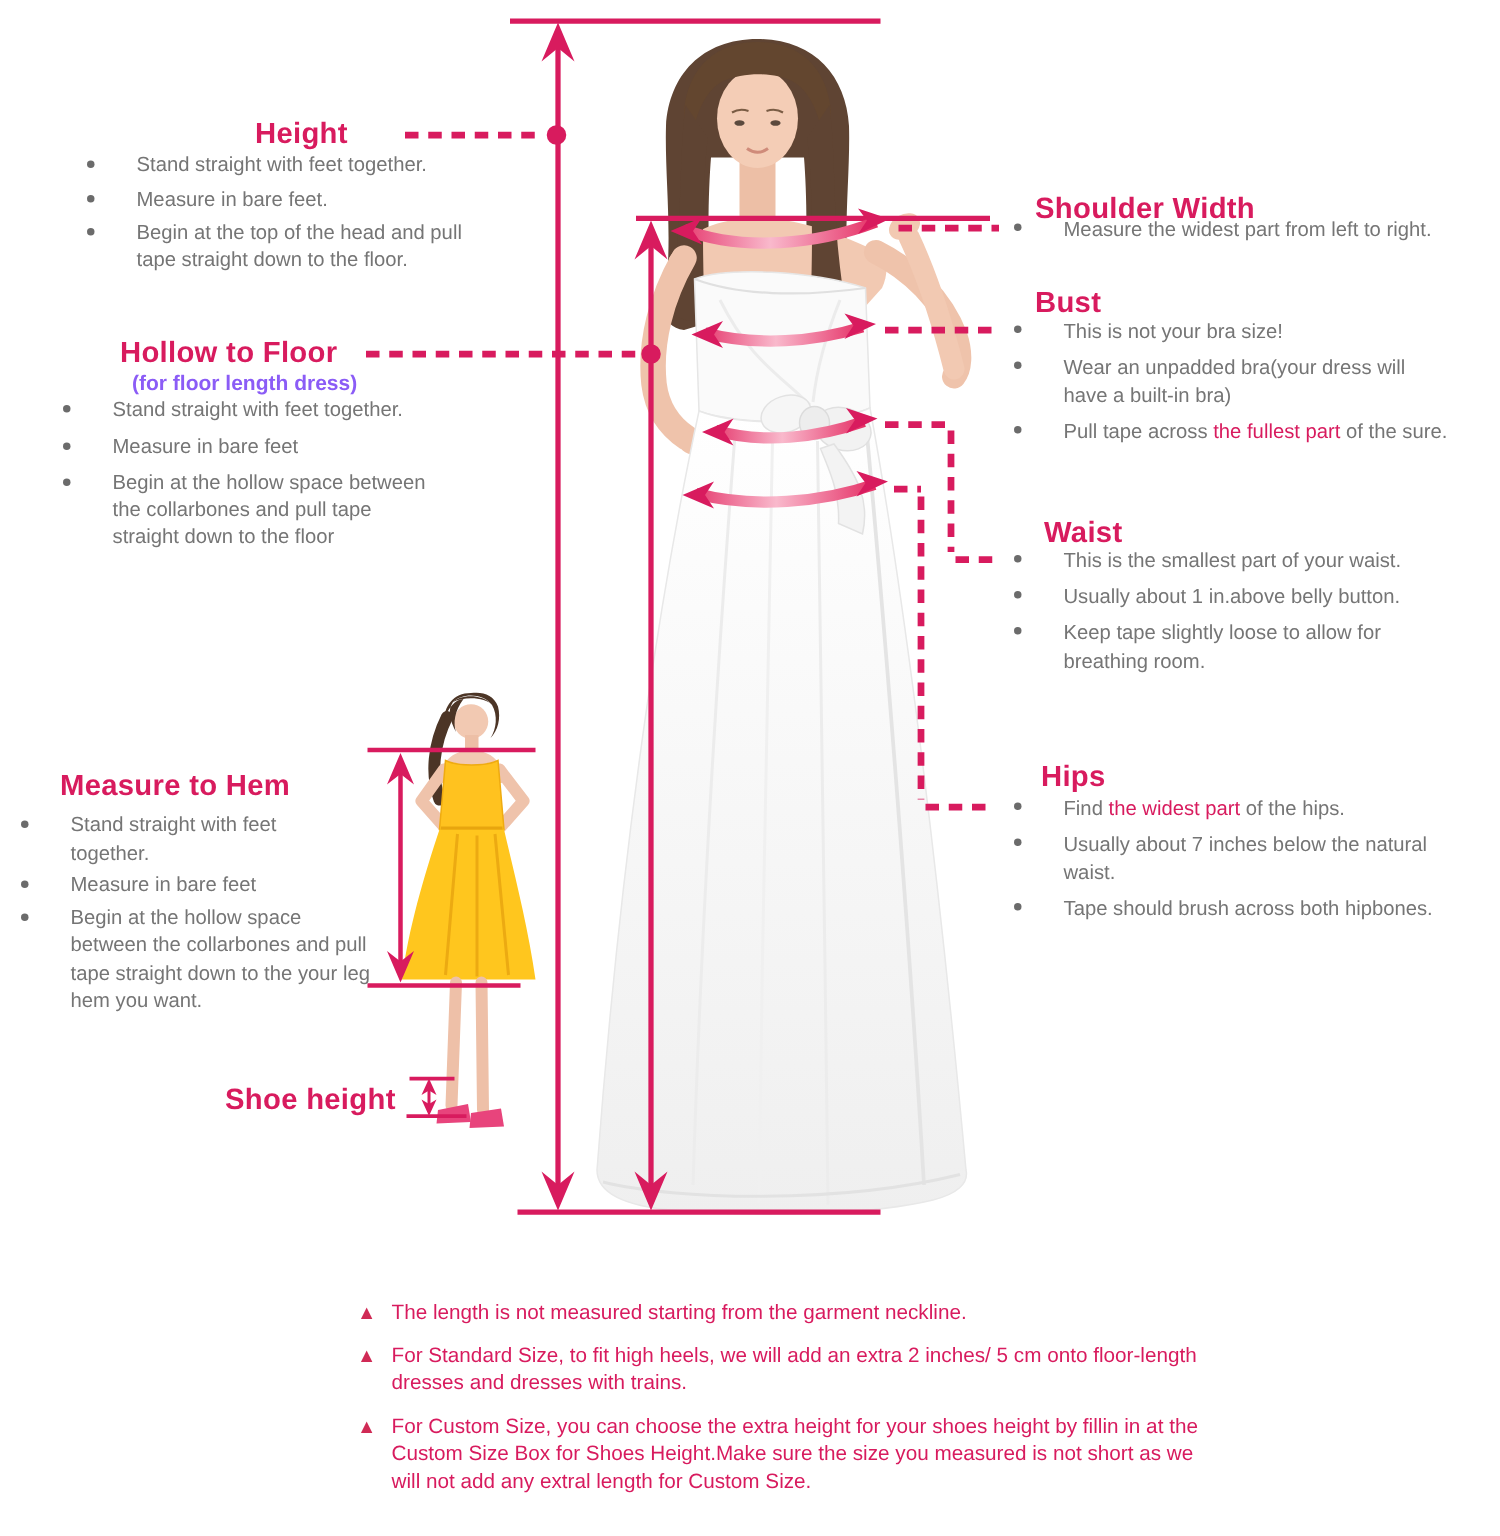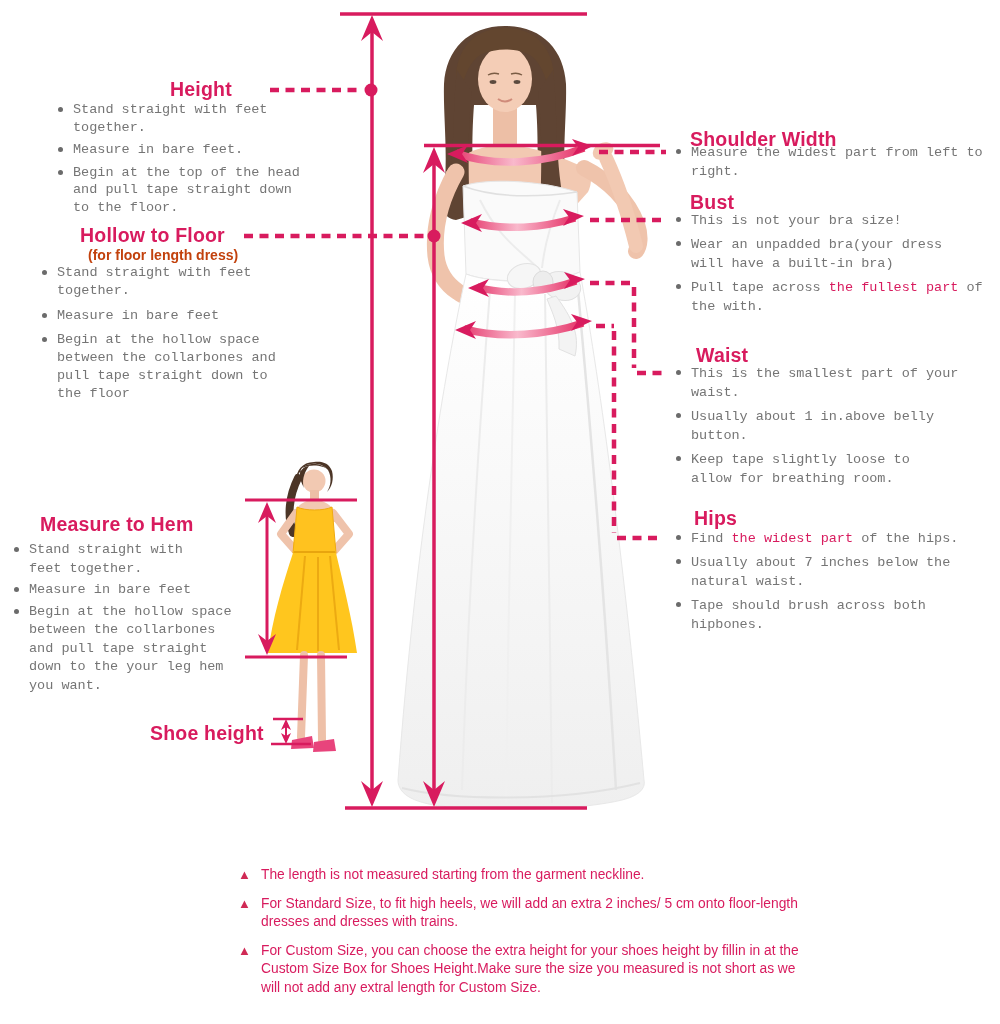--- a/index.html
+++ b/index.html
@@ -1,22 +1,22 @@
 <!DOCTYPE html>
 <html><head>
 <meta charset="utf-8">
 <style>
   html,body{margin:0;padding:0;background:#fff;}
   .canvas{position:relative;width:1000px;height:1024px;background:#fff;overflow:hidden;
           font-family:"Liberation Sans",sans-serif;}
   svg.overlay{position:absolute;left:0;top:0;width:1000px;height:1024px;}
   .heading{position:absolute;color:#d81b5e;font-weight:bold;font-size:19.5px;white-space:nowrap;letter-spacing:.2px;}
-  .subheading{position:absolute;color:#c2410c;font-weight:bold;font-size:14px;white-space:nowrap;}
+  .subheading{position:absolute;color:#8b5cf6;font-weight:bold;font-size:14px;white-space:nowrap;}
   .bullets{position:absolute;}
-  .bullet{display:flex;gap:10px;color:#757575;font-size:13.5px;font-family:Liberation Mono, monospace;}
+  .bullet{display:flex;gap:28px;color:#757575;font-size:13.5px;}
   .lh-left .bullet{line-height:17.5px;margin-bottom:5px;}
   .lh-hem .bullet{line-height:18.5px;margin-bottom:3px;}
   .lh-right .bullet{line-height:19px;margin-bottom:5px;}
   .lh-hfloor .bullet{line-height:18px;margin-bottom:6.5px;}
   .bullet .dot{flex:0 0 5px;width:5px;height:5px;border-radius:50%;background:#6b6b6b;margin-top:6px;}
   .bullet .txt{flex:1;}
   .hl{color:#d81b5e;margin-top:16px;}
   .notes{position:absolute;left:238px;top:866px;width:600px;}
   .note{display:flex;gap:9px;color:#d81b5e;font-size:13.8px;line-height:18.5px;margin-bottom:10px;}
   .note .tri{flex:0 0 14px;color:#d02a55;font-size:13px;line-height:18px;}
@@ -254,21 +254,21 @@
     <div class="bullet">
         <span class="dot"></span>
         <span class="txt">This is not your bra size!</span>
       </div>
     <div class="bullet">
         <span class="dot"></span>
         <span class="txt w252">Wear an unpadded bra(your dress will have a built-in bra)</span>
       </div>
     <div class="bullet">
         <span class="dot"></span>
-        <span class="txt"><span>Pull tape across </span><span class="hl">the fullest part</span><span> of the with.</span></span>
+        <span class="txt"><span>Pull tape across </span><span class="hl">the fullest part</span><span> of the sure.</span></span>
       </div>
   </div>
 
   <div class="heading" style="left:696px;top:344px;">Waist</div>
   <div class="bullets lh-right" style="left:676px;top:364px;width:320px;">
     <div class="bullet">
         <span class="dot"></span>
         <span class="txt">This is the smallest part of your waist.</span>
       </div>
     <div class="bullet">

